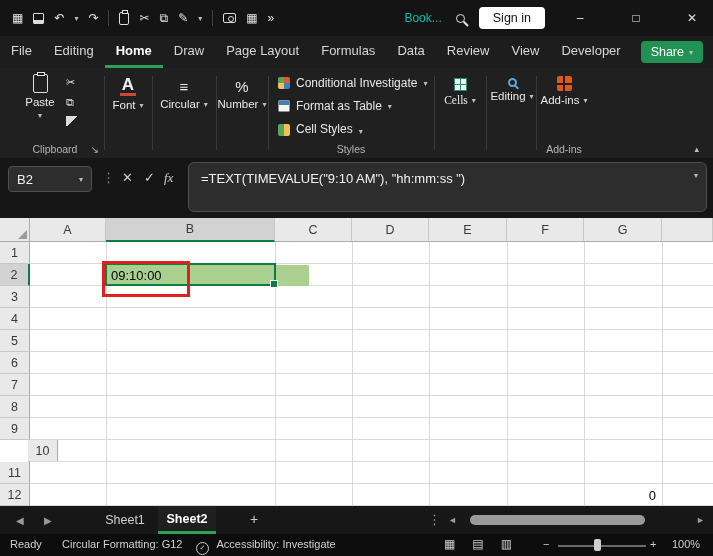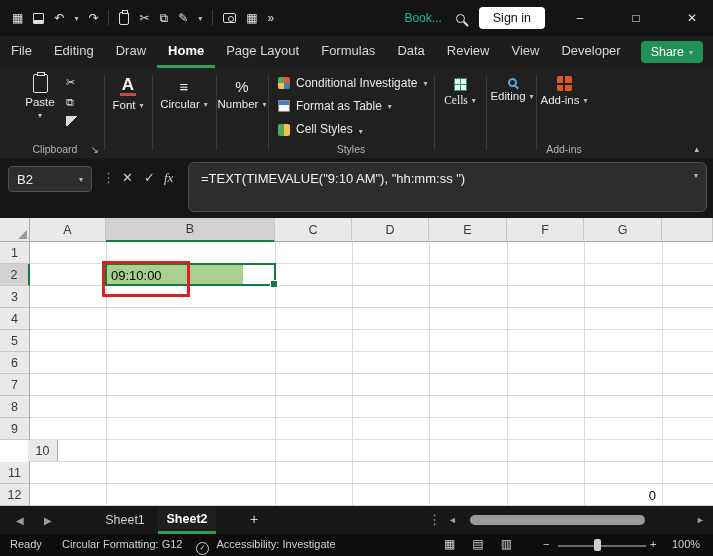--- a/index.html
+++ b/index.html
@@ -122,22 +122,22 @@
       <span class="signin-btn">Sign in</span>
       <span class="win-btn">–</span>
       <span class="win-btn">□</span>
       <span class="win-btn">✕</span>
     </div>
   </div>
 
   <div class="menubar">
     <span class="m-item">File</span>
     <span class="m-item">Editing</span>
+    <span class="m-item active">Home</span>
     <span class="m-item">Draw</span>
-    <span class="m-item active">Home</span>
     <span class="m-item">Page Layout</span>
     <span class="m-item">Formulas</span>
     <span class="m-item">Data</span>
     <span class="m-item">Review</span>
     <span class="m-item">View</span>
     <span class="m-item">Developer</span>
     <span class="m-item">Help</span>
     <span class="share-btn">
       <span>Share</span>
       <span class="chev">▾</span>
@@ -293,21 +293,21 @@
 
     <div class="hlines"></div>
     <span class="vl" style="left:106px;"></span>
     <span class="vl" style="left:275px;"></span>
     <span class="vl" style="left:352px;"></span>
     <span class="vl" style="left:429px;"></span>
     <span class="vl" style="left:507px;"></span>
     <span class="vl" style="left:584px;"></span>
     <span class="vl" style="left:662px;"></span>
 
-    <div class="cell cell-b2" style="left:107px;top:47px;width:136px;">09:10:00</div>
+    <div class="cell cell-b2" style="left:107px;top:47px;width:202px;">09:10:00</div>
     <div class="cell cell-g12" style="left:585px;top:267px;width:76px;">0</div>
 
     <div class="selbox" style="left:105px;top:45px;width:171px;height:23px;">
       <span class="fill-handle"></span>
     </div>
     <div class="redbox" style="left:102px;top:43px;width:88px;height:36px;"></div>
   </div>
 
   <div class="sheetbar">
     <span class="sb-nav" style="left:16px;">◀</span>

